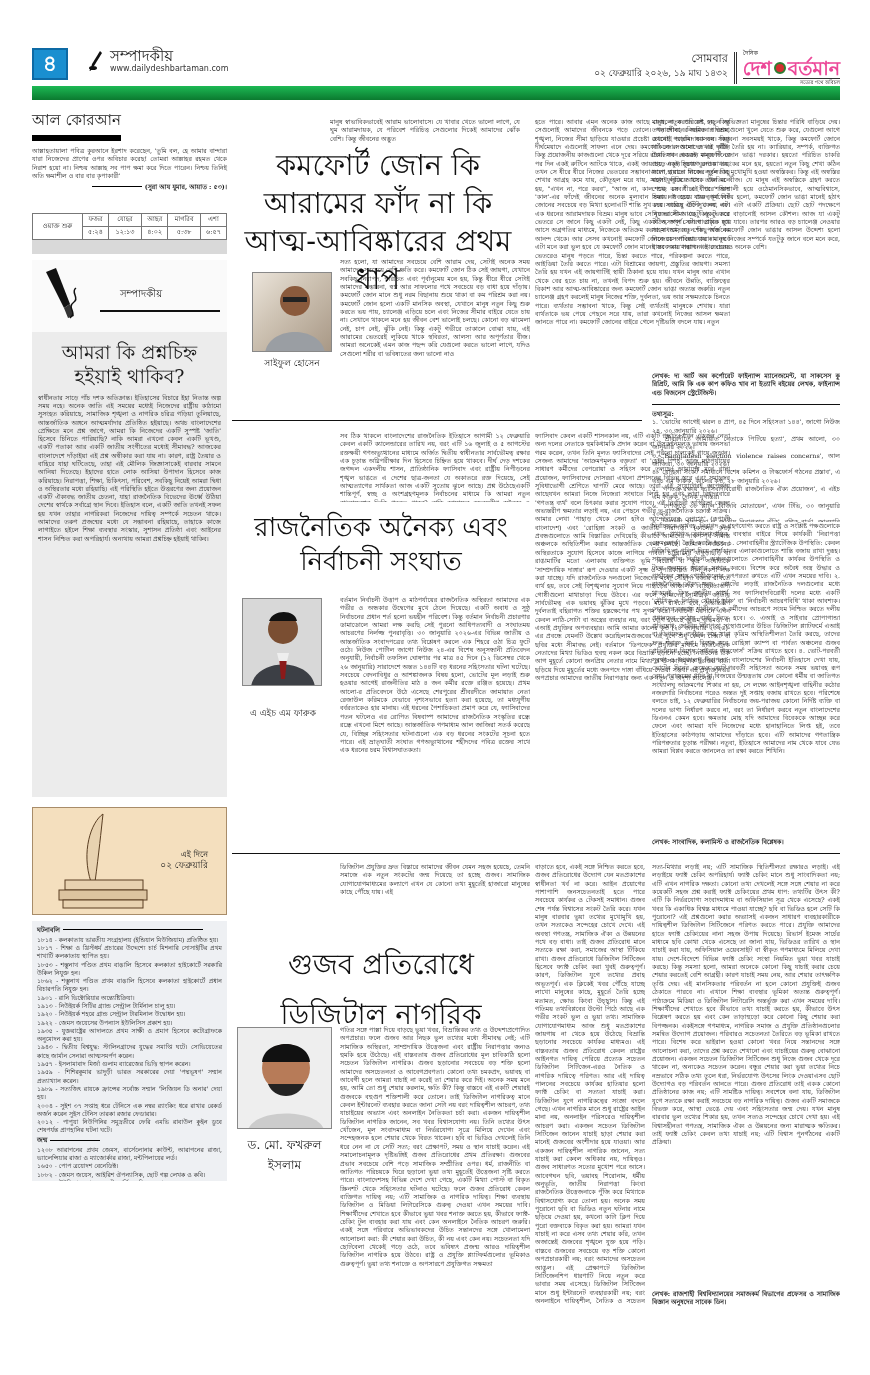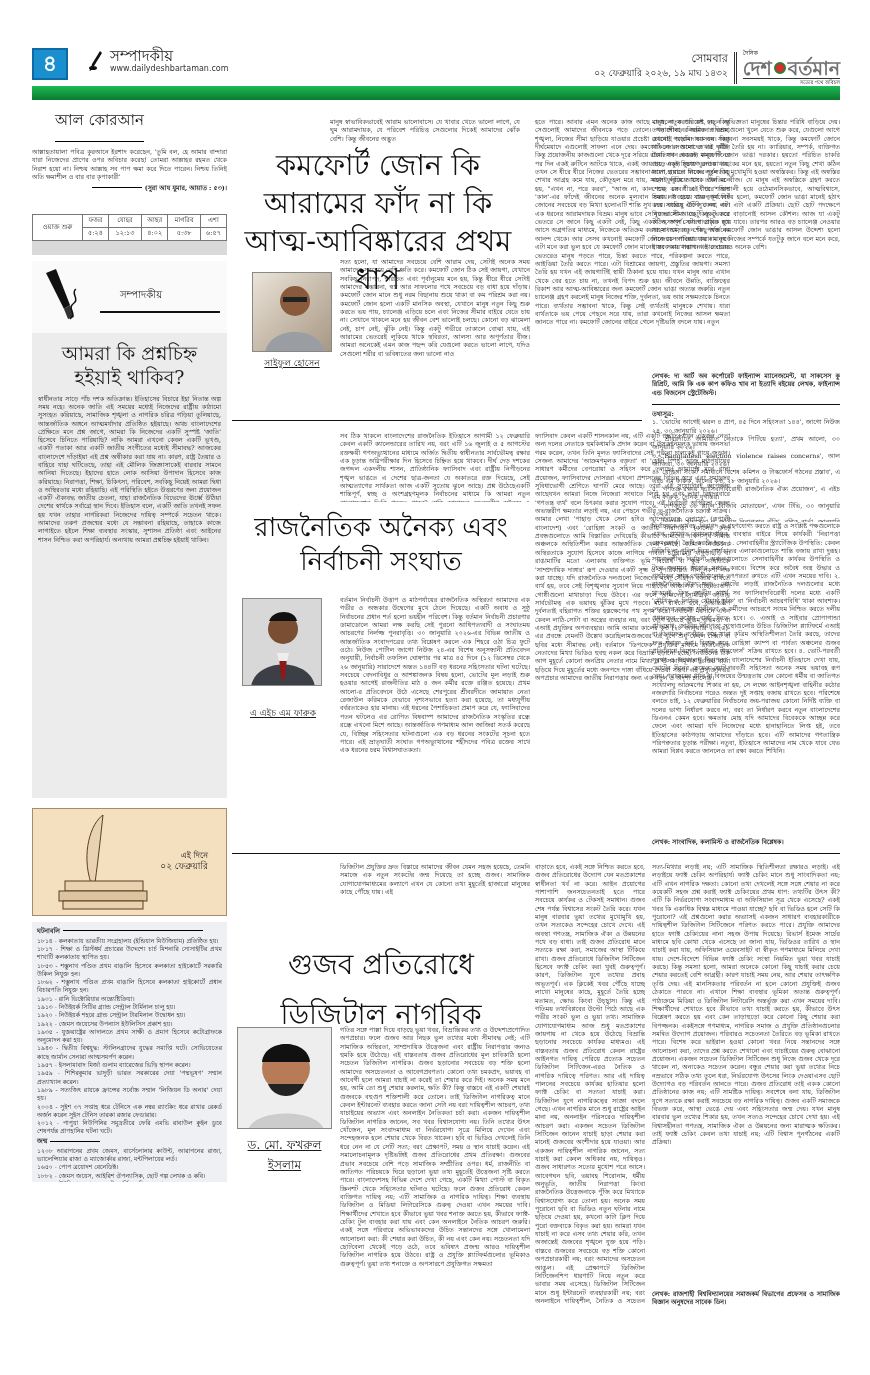--- a/index.html
+++ b/index.html
@@ -12,28 +12,28 @@
   .section-block { position: absolute; left: 56px; top: 0; display: flex; align-items: center; gap: 6px; }
   .section-block .quill { width: 16px; height: 22px; }
   .section-title { font: 15px "DejaVu Serif", serif; line-height: 16px; }
   .site-url { font: 8px "DejaVu Sans", sans-serif; color: #333; }
   .masthead-right { position: absolute; right: 0; top: 0; display: flex; align-items: center; }
   .date-block { text-align: right; padding-right: 6px; border-right: 3px double #333; height: 32px; }
   .day { font: 11px "DejaVu Serif", serif; line-height: 14px; }
   .date { font: 9px "DejaVu Serif", serif; line-height: 14px; }
   .brand { padding-left: 6px; }
   .brand-small { font: 6px "DejaVu Sans", sans-serif; }
-  .brand-name { font: bold 19px "DejaVu Serif", serif; color: #737373; line-height: 18px; display: flex; align-items: center; gap: 2px; justify-content: flex-end; }
+  .brand-name { font: bold 19px "DejaVu Serif", serif; color: #ec4899; line-height: 18px; display: flex; align-items: center; gap: 2px; justify-content: flex-end; }
   .brand-dot { width: 12px; height: 12px; border-radius: 50%; background: #d32f2f; display: inline-block; border: 2px solid #2e7d32; }
   .brand-tag { font: 5px "DejaVu Sans", sans-serif; text-align: right; border-top: 1px solid #333; margin-top: 1px; }
   .green-bar { position: absolute; left: 32px; top: 86px; width: 808px; height: 14px; background: linear-gradient(to bottom, #1db954, #0b7a2f); }
 
   
   .left-col { position: absolute; left: 32px; top: 108px; width: 195px; }
-  .quran-title { font: 15px "DejaVu Serif", serif; border-bottom: 1px solid #000000; display: inline-block; padding-bottom: 8px; margin-bottom: 6px; margin-left: 23px; }
+  .quran-title { font: 15px "DejaVu Serif", serif; border-bottom: 6px solid #000000; display: inline-block; padding-bottom: 2px; margin-bottom: 6px; }
   .quran-text { font: 6.3px "DejaVu Serif", serif; line-height: 8.4px; text-align: justify; }
   .quran-ref { font: bold 6.3px "DejaVu Serif", serif; text-align: right; margin-top: 1px; }
   .quran-ref::before { content: ""; display: inline-block; width: 50px; border-top: 1px solid #000; vertical-align: middle; margin-right: 3px; }
 
   .prayer { margin-top: 20px; background: #e6e6e6; padding: 0; }
   .prayer-title { text-align: center; font: 8.5px "DejaVu Serif", serif; padding: 8px 0 6px; }
   .prayer-table { width: 100%; border-collapse: collapse; background: #fff; font: 6.5px "DejaVu Serif", serif; }
   .prayer-table td { border: 1px solid #777; text-align: center; height: 13px; }
   .prayer-bottom { height: 14px; background: #d9d9d9; }
 
@@ -55,21 +55,21 @@
   .ev-head { font: bold 6.3px "DejaVu Serif", serif; }
   .ev-head::after { content: ""; display: inline-block; width: 140px; border-top: 1px solid #000; vertical-align: middle; margin-left: 3px; }
   .ev-head.short::after { width: 50px; }
   .ev-item { font: 6.1px "DejaVu Serif", serif; line-height: 8.3px; text-align: justify; }
 
   
   .hr { position: absolute; height: 0; border-top: 1.5px solid #111; }
   .col-text { position: absolute; font: 6.3px "DejaVu Serif", serif; line-height: 8.35px; text-align: justify; overflow: hidden; }
   .headline { position: absolute; font-family: "DejaVu Serif", serif; text-align: center; color: #111; }
   .photo { position: absolute; border: 1px solid #888; overflow: hidden; }
-  .byline { position: absolute; font: 9px "DejaVu Serif", serif; text-align: center; text-decoration: underline; }
+  .byline { position: absolute; font: 9px "DejaVu Serif", serif; text-align: center; }
   .author-note { font-weight: bold; }
 </style>
 </head>
 <body>
 
 <div class="masthead">
   <div class="page-num">৪</div>
   <div class="section-block">
     <svg class="quill" viewBox="0 0 16 22">
         <path d="M12 1 L14 3 L6 16 L3 18 L4 14 Z" fill="#111"></path>

